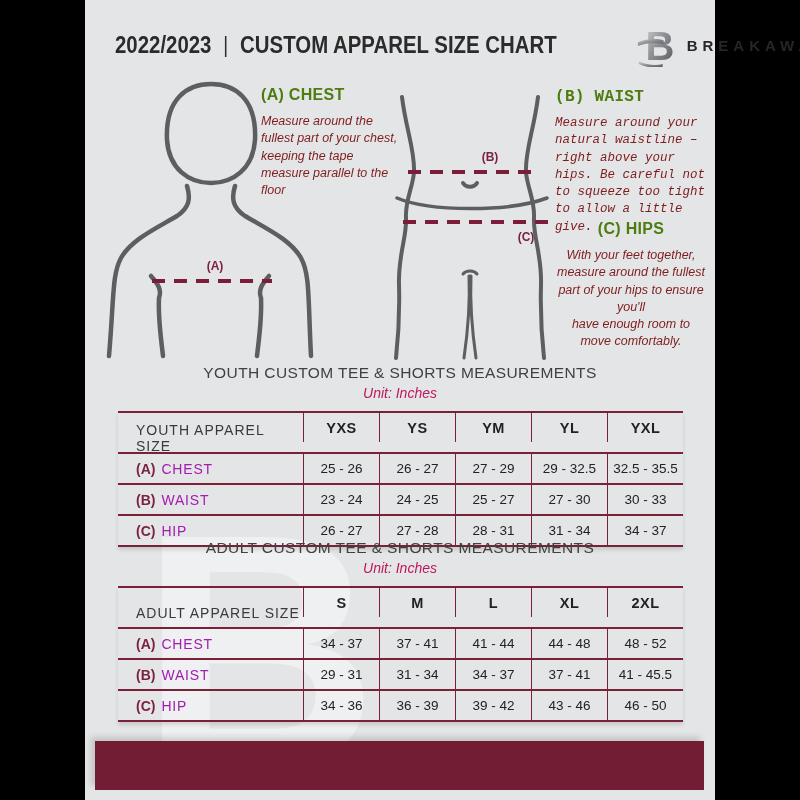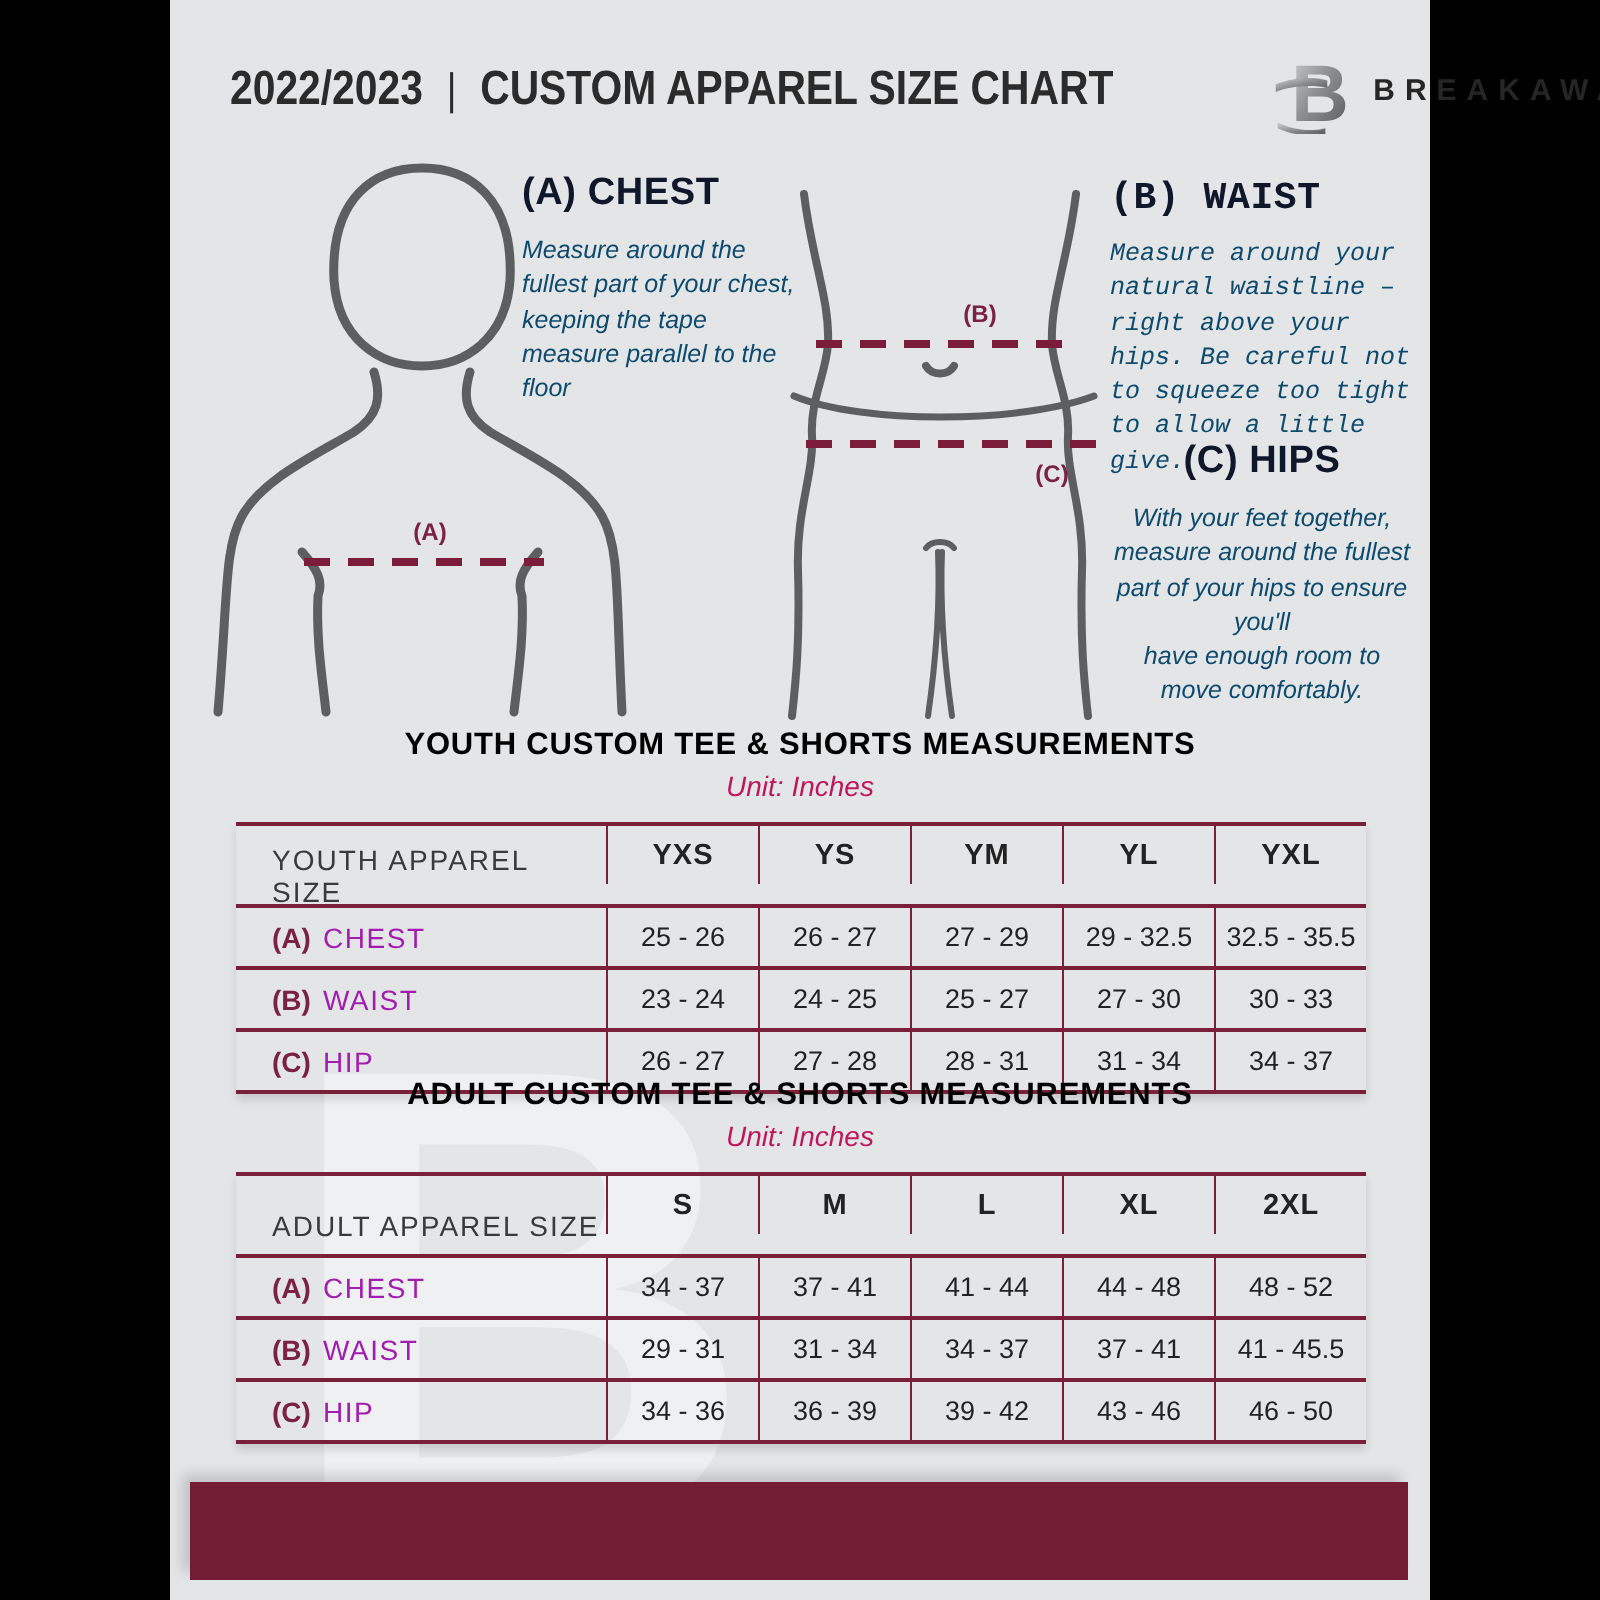--- a/index.html
+++ b/index.html
@@ -16,30 +16,30 @@
     transform:scaleX(0.85);transform-origin:left center;white-space:nowrap;}
   .hdr-divider{font-weight:normal;margin:0 14px;color:#2b2b2b;font-size:22px;}
   .brand{display:flex;align-items:center;gap:10px;}
   .brand-name{font-weight:bold;font-size:15px;letter-spacing:5px;color:#262626;}
 
   .guide{position:absolute;left:0;top:0;width:630px;height:370px;z-index:1;}
   .fig{position:absolute;}
   .fig-torso{left:22px;top:76px;}
   .fig-lower{left:300px;top:95px;}
   .note{position:absolute;}
-  .note h3{margin:0 0 9px 0;font-size:19px;font-weight:bold;color:#0f172a;letter-spacing:.3px;}
-  .note p{margin:0;font-size:12.5px;font-style:italic;line-height:1.38;color:#0c4a6e;white-space:pre-line;}
+  .note h3{margin:0 0 9px 0;font-size:16px;font-weight:bold;color:#4d7c0f;letter-spacing:.3px;}
+  .note p{margin:0;font-size:12.5px;font-style:italic;line-height:1.38;color:#7f1d1d;white-space:pre-line;}
   .note-chest{left:176px;top:86px;width:140px;}
   .note-waist{left:470px;top:88px;width:152px;font-family:Liberation Mono, monospace;}
   .note-hips{left:470px;top:220px;width:152px;text-align:center;}
 
   .sec-head{position:absolute;left:0;width:630px;text-align:center;z-index:1;}
   .sec-head-1{top:364px;}
   .sec-head-2{top:539px;}
-  .sec-title{font-size:15.5px;font-weight:bold;letter-spacing:.4px;color:#000000;}
+  .sec-title{font-size:15.5px;font-weight:normal;letter-spacing:.4px;color:#404040;}
   .sec-unit{font-size:14px;font-style:italic;color:#be185d;margin-top:3px;}
 
   .tbl{position:absolute;left:33px;width:565px;border-bottom:2px solid #7a2038;z-index:1;
     box-shadow:0 3px 4px rgba(0,0,0,0.12);}
   .tbl-1{top:411px;}
   .tbl-2{top:586px;}
   .tr{display:grid;grid-template-columns:185px repeat(5,76px);border-top:2px solid #7a2038;}
   .td{display:flex;align-items:center;justify-content:center;height:29px;
     border-left:1.4px solid #7a2038;font-size:13.5px;color:#222;}
   .td.first{border-left:none;justify-content:flex-start;padding-left:18px;}

